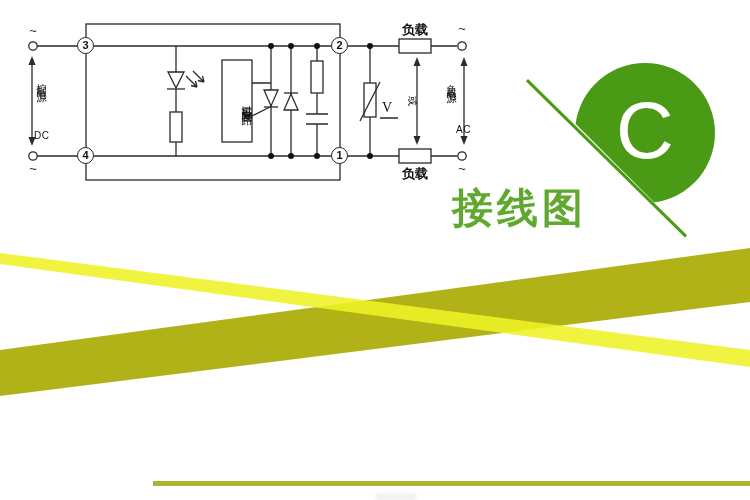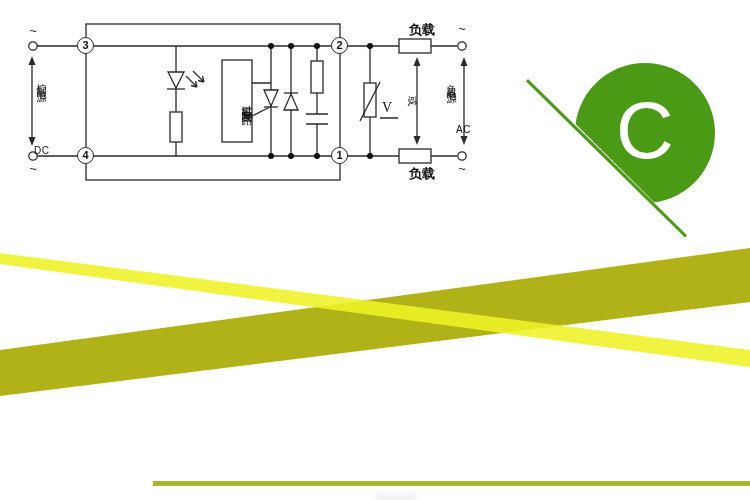--- a/index.html
+++ b/index.html
@@ -25,21 +25,21 @@
     writing-mode: vertical-rl; text-orientation: upright;
     font-size: 10px; letter-spacing: 3px; color: #111; line-height: 1;
   }
   .h-small { font-size: 10px; color: #111; letter-spacing: 0.5px; }
   .trigger-text {
     left: 222px; top: 63px; width: 30px; height: 78px;
     display: flex; justify-content: center;
     writing-mode: vertical-rl; text-orientation: upright;
     font-size: 11px; letter-spacing: 2px; color: #111; line-height: 1;
   }
-  .load-label { width: 40px; text-align: right; font-size: 13px; font-weight: bold; color: #111; }
+  .load-label { width: 40px; text-align: center; font-size: 13px; font-weight: bold; color: #111; }
   .or-label { font-size: 10px; color: #111; transform: rotate(90deg); }
   .varistor-v { font-size: 14px; font-family: "Liberation Serif", serif; color: #111; }
   
   .caption {
     left: 452px; top: 181px; font-size: 41px; font-weight: 600;
     letter-spacing: 4px; color: #61a82e; z-index: 4;
   }
   
   .logo-wrap { left: 575px; top: 63px; width: 140px; height: 140px; z-index: 4; }
   .logo-circle {
@@ -149,32 +149,33 @@
   <div class="abs term-circle" style="left:77px; top:147px;">4</div>
   <div class="abs term-circle" style="left:331px; top:37px;">2</div>
   <div class="abs term-circle" style="left:331px; top:147px;">1</div>
 
   <div class="abs tilde" style="left:26px; top:23px;">~</div>
   <div class="abs tilde" style="left:26px; top:161px;">~</div>
   <div class="abs tilde" style="left:455px; top:21px;">~</div>
   <div class="abs tilde" style="left:455px; top:161px;">~</div>
 
   <div class="abs v-text" style="left:36px; top:75px;">控制电源</div>
-  <div class="abs h-small" style="left:34px; top:145px;">DC</div>
+  <div class="abs h-small" style="left:34px; top:130px;">DC</div>
   <div class="abs v-text" style="left:446px; top:76px;">负载电源</div>
   <div class="abs h-small" style="left:456px; top:124px;">AC</div>
 
   <div class="abs trigger-text">过零触发回路</div>
 
   <div class="abs load-label" style="left:395px; top:21px;">负载</div>
   <div class="abs load-label" style="left:395px; top:165px;">负载</div>
 
   <div class="abs or-label" style="left:407px; top:94px;">或</div>
   <div class="abs varistor-v" style="left:382px; top:100px;">V</div>
 
+  <div class="abs caption">接线图</div>
 
   <div class="abs logo-line"></div>
   <div class="abs logo-wrap">
     <div class="logo-circle">
       <span class="logo-letter">C</span>
     </div>
   </div>
 
   <div class="abs bottom-line"></div>
   <div class="abs watermark-smudge"></div>

